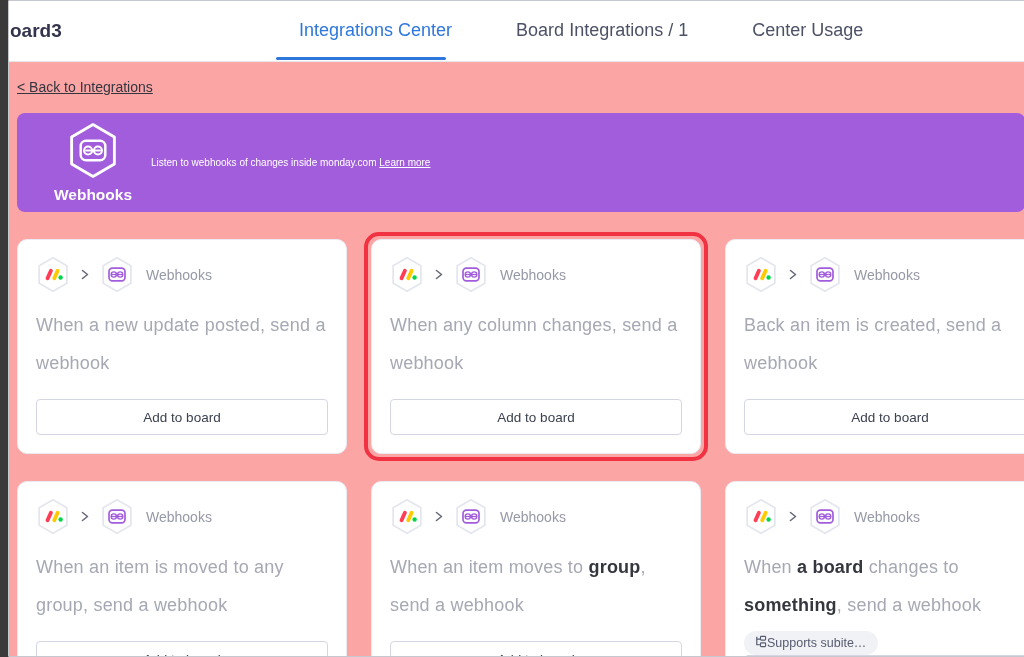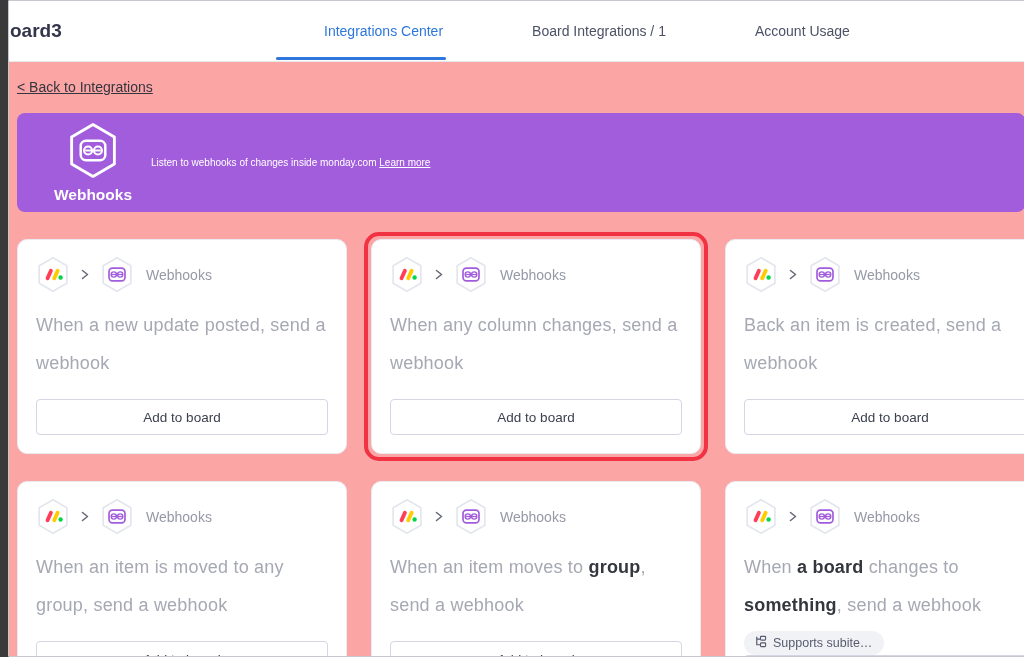--- a/index.html
+++ b/index.html
@@ -27,21 +27,21 @@
   }
   .board-title {
     position: absolute; left: 1px; top: 19px;
     font-size: 19px; font-weight: 600; color: #33354d;
   }
   .tabs {
     position: absolute; left: 290px; top: 0; height: 59px;
     display: flex; align-items: center; gap: 64px;
   }
   .tab {
-    font-size: 14px; color: #4c5166; cursor: pointer; white-space: nowrap; margin-left: 25px;
+    font-size: 18px; color: #4c5166; cursor: pointer; white-space: nowrap;
   }
   .tab.active { color: var(--accent-blue); }
   .tab-underline {
     position: absolute; left: 267px; top: 56px;
     width: 170px; height: 3px; border-radius: 2px;
     background: var(--accent-blue);
   }
 
   
   .back-link {
@@ -103,21 +103,21 @@
   .chevron { display: inline-flex; margin: 0 2px; }
   .app-label { font-size: 14px; color: #9699a6; margin-left: 4px; }
   .card-title {
     margin-top: 13px;
     font-size: 18px; line-height: 38px; letter-spacing: 0.2px;
     color: #a6a8b3; font-weight: 400;
   }
   .card-title .bold { color: #35373f; font-weight: 700; margin-top: 46px; }
   .badge {
     margin-top: 7px;
-    display: inline-flex; align-items: center; gap: 6px;
+    display: inline-flex; align-items: center; gap: 0;
     background: #f1f2f6; border-radius: 12px;
     padding: 4px 12px 4px 10px;
     font-size: 12.5px; color: #565b6e;
   }
   .add-btn {
     margin-top: auto;
     width: 100%; height: 36px;
     background: #ffffff;
     border: 1px solid #d4d6e4; border-radius: 4px;
     font-family: "Liberation Sans", sans-serif;
@@ -128,21 +128,21 @@
 </head>
 <body>
 
 <div class="frame">
 
   <header class="topbar">
     <div class="board-title">oard3</div>
     <nav class="tabs">
       <div class="tab active">Integrations Center</div>
       <div class="tab">Board Integrations / 1</div>
-      <div class="tab">Account Usage</div>
+      <div class="tab">Center Usage</div>
     </nav>
     <div class="tab-underline"></div>
   </header>
 
   <div class="back-link">&lt; Back to Integrations</div>
 
   <div class="banner">
     <div class="banner-icon-block">
       <span>
         <svg width="52" height="57" viewBox="0 0 40 44" fill="none">

